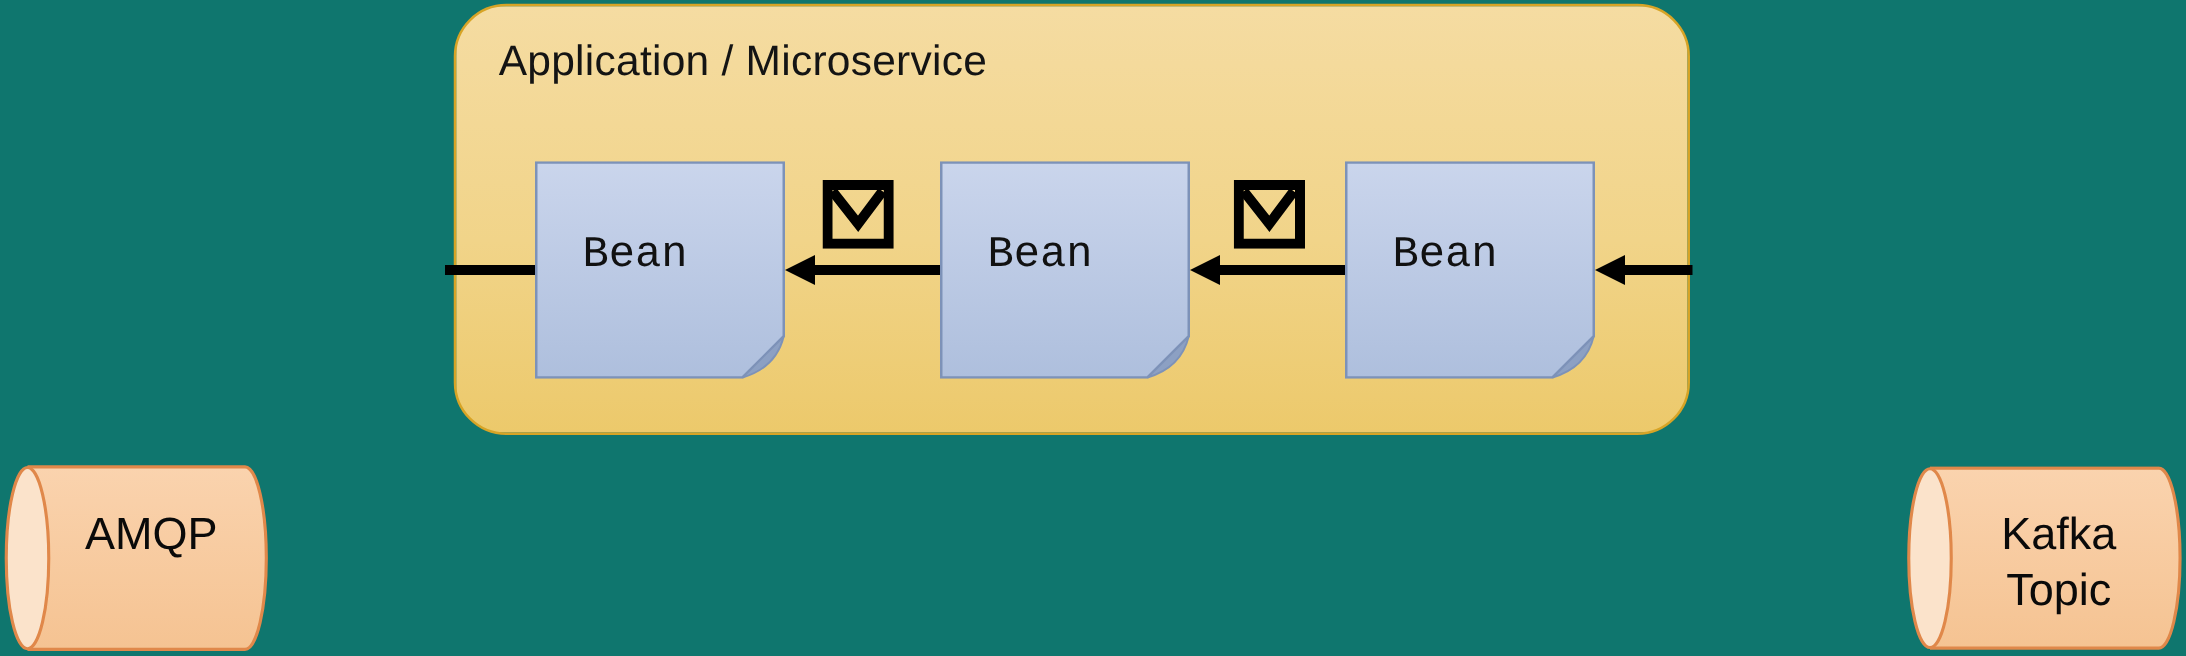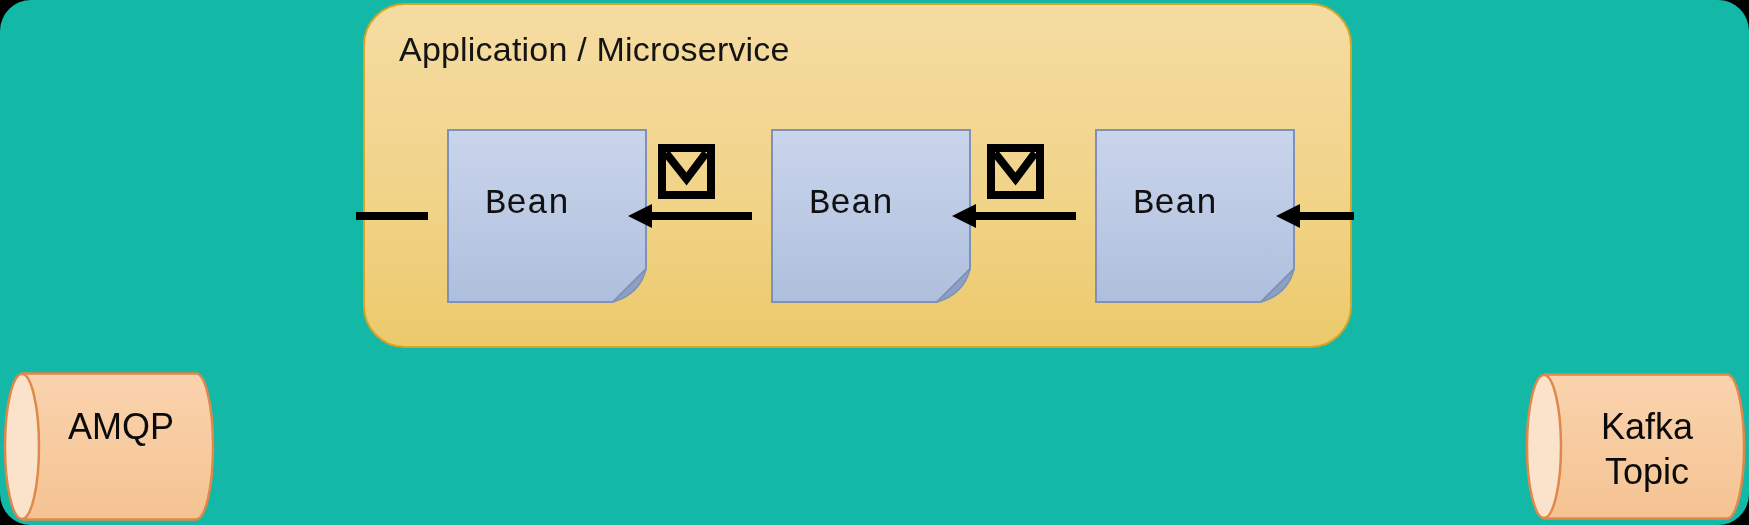--- a/index.html
+++ b/index.html
@@ -5,23 +5,22 @@
   html, body {
     margin: 0;
     padding: 0;
     background: #000;
     font-family: "Liberation Sans", sans-serif;
   }
   #stage {
     position: relative;
     width: 1749px;
     height: 525px;
-    background: #14b8a6;
+    background: #0f766e;
     overflow: hidden;
-    border-radius: 31px;
   }
   
   .app-box {
     position: absolute;
     left: 363px;
     top: 3px;
     width: 989px;
     height: 345px;
     box-sizing: border-box;
     border: 2px solid #D7A426;
@@ -37,21 +36,20 @@
     color: #141414;
     letter-spacing: 0.2px;
     white-space: nowrap;
   }
   
   .bean {
     position: absolute;
     top: 129px;
     width: 160px;
     height: 174px;
-    margin-left: 19px;
   }
   .bean svg { position: absolute; left: 0; top: 0; }
   .bean-label {
     position: absolute;
     left: 0;
     right: 0;
     top: 55px;
     text-align: center;
     font-family: "Liberation Mono", monospace;
     font-size: 35px;

